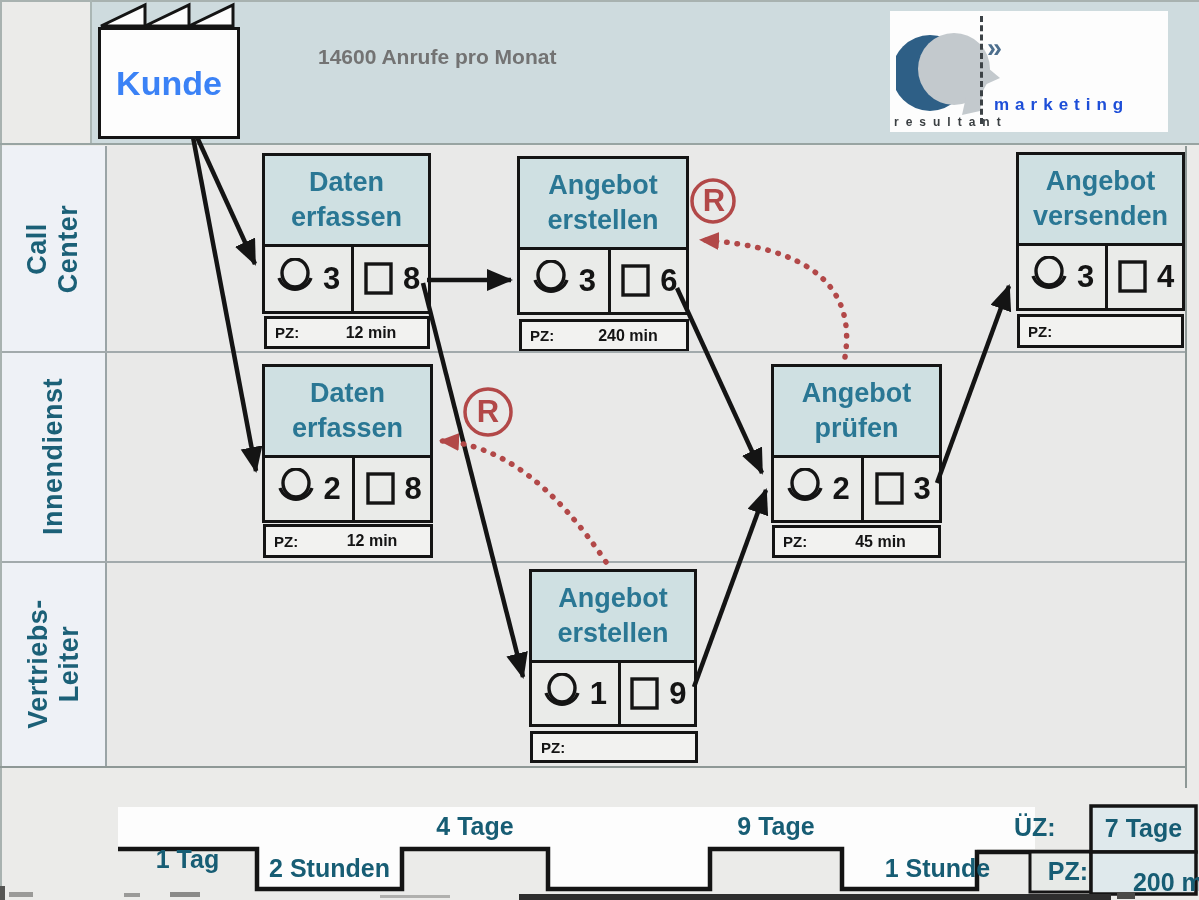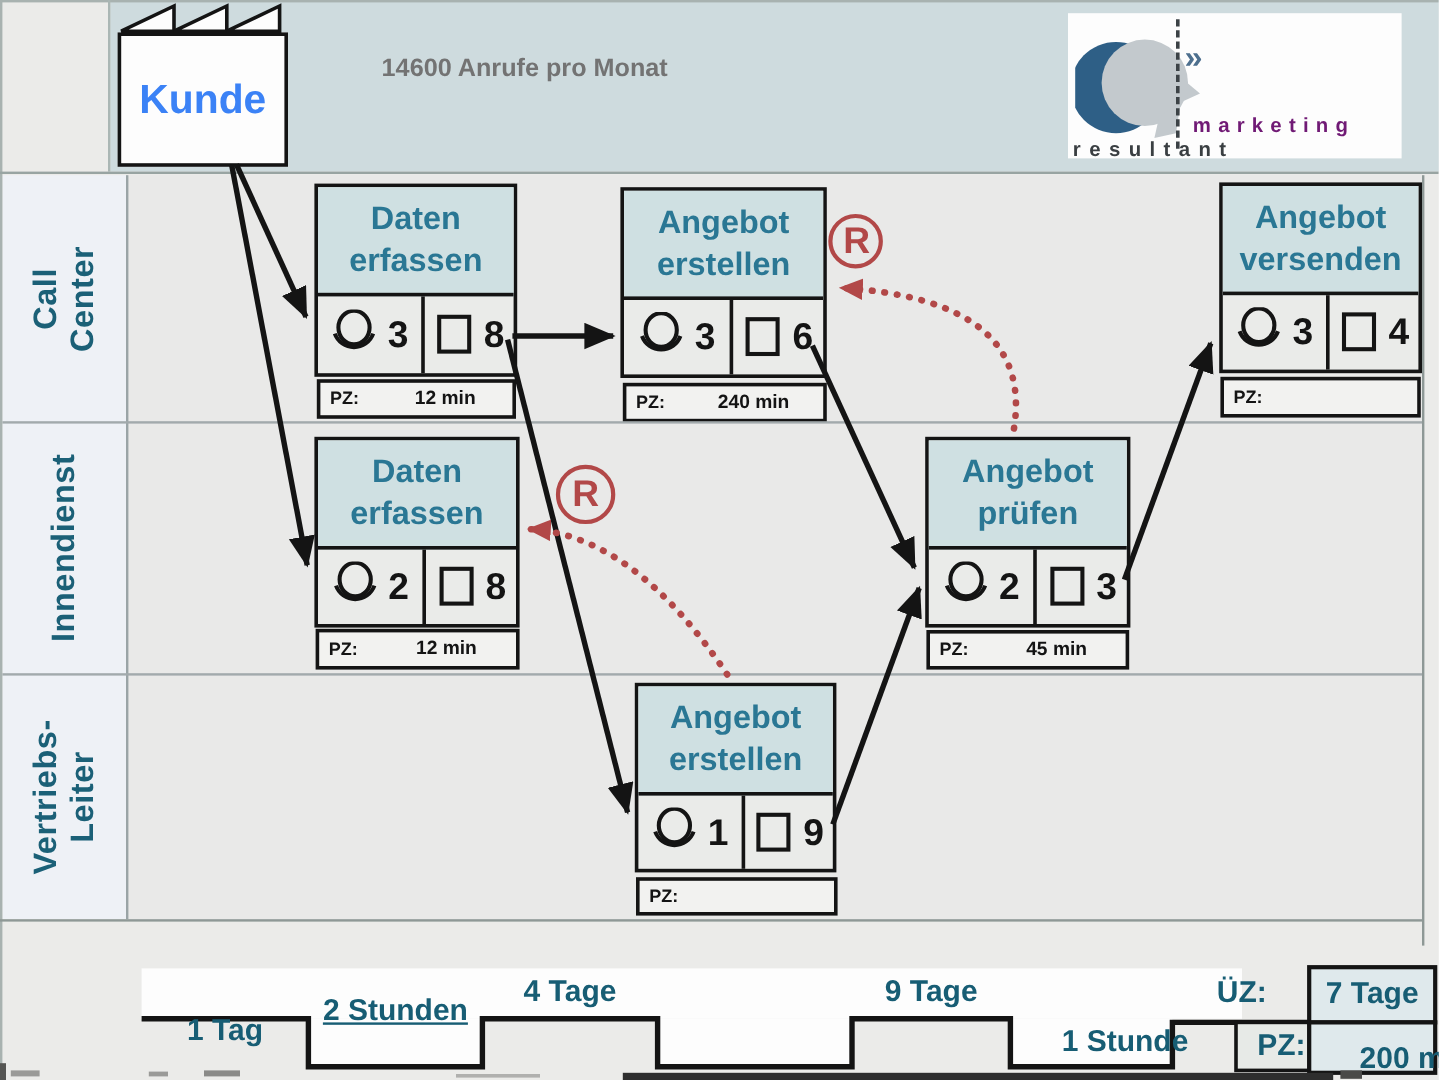--- a/index.html
+++ b/index.html
@@ -12,22 +12,22 @@
   
   .header-band{position:absolute;left:92px;top:0;width:1107px;height:143px;background:#cedbde;}
   .kunde-box{position:absolute;left:98px;top:27px;width:136px;height:106px;background:#fdfdfd;
     border:3px solid #141414;display:flex;align-items:center;justify-content:center;z-index:2;}
   .kunde-label{font-weight:bold;font-size:34px;color:#3b82f6;}
   .calls-note{position:absolute;left:318px;top:45px;font-size:21px;font-weight:600;color:#737373;white-space:nowrap;z-index:2;}
   
   .logo{position:absolute;left:890px;top:11px;width:278px;height:121px;background:#fdfdfd;z-index:2;}
   .logo-dash{position:absolute;left:90px;top:5px;height:108px;border-left:3px dashed #3c4246;}
   .logo-chevron{position:absolute;left:97px;top:22px;font-size:27px;font-weight:bold;color:#4d6f8e;}
-  .logo-marketing{position:absolute;left:104px;top:84px;width:168px;font-size:17px;font-weight:bold;letter-spacing:6px;color:#701a75;}
-  .logo-resultant{position:absolute;left:4px;top:104px;width:220px;font-size:17px;font-weight:bold;letter-spacing:7px;color:#3a3f42;}
+  .logo-marketing{position:absolute;left:104px;top:84px;width:168px;font-size:17px;font-weight:bold;letter-spacing:6px;color:#1d4ed8;}
+  .logo-resultant{position:absolute;left:4px;top:104px;width:220px;font-size:12px;font-weight:bold;letter-spacing:7px;color:#3a3f42;}
   .logo-head{position:absolute;left:6px;top:12px;}
   
   .lane-col{position:absolute;left:2px;top:146px;width:103px;height:620px;background:#eef1f6;z-index:1;}
   .lane-cell{display:flex;align-items:center;justify-content:center;}
   .lane-cell.c1{height:206px;}
   .lane-cell.c2{height:210px;}
   .lane-cell.c3{height:204px;}
   .lane-label{transform:rotate(-90deg);white-space:pre-line;text-align:center;
     font-weight:bold;font-size:27px;line-height:1.15;color:#1b6077;letter-spacing:.5px;}
   .canvas{position:absolute;left:107px;top:146px;width:1079px;height:620px;background:#e9e9e8;z-index:0;}
@@ -59,21 +59,21 @@
   .p6{left:530px;top:731px;width:162px;height:26px;}
   
   .overlay{position:absolute;left:0;top:0;z-index:3;pointer-events:none;}
   
   .rlab{position:absolute;width:30px;text-align:center;font-weight:bold;font-size:31px;color:#b24848;z-index:4;}
   .r1{left:699px;top:183px;}
   .r2{left:473px;top:394px;}
   
   .tl{position:absolute;font-weight:bold;font-size:25px;color:#175d74;text-align:center;z-index:4;white-space:nowrap;}
   .t1{left:118px;top:812px;width:139px;margin-top:33px;}
-  .t2{left:257px;top:828px;width:145px;text-decoration:underline;}
+  .t2{left:257px;top:854px;width:145px;}
   .t3{left:402px;top:812px;width:146px;}
   .t4{left:548px;top:854px;width:162px;}
   .t5{left:710px;top:812px;width:132px;}
   .t6{left:870px;top:854px;width:135px;}
   .uezl{left:1014px;top:813px;width:74px;text-align:left;}
   .pzl{left:1014px;top:857px;width:74px;text-align:right;}
   .uezv{left:1091px;top:814px;width:105px;}
   .pzv{left:1091px;top:868px;width:105px;margin-left:36px;}
 </style>
 </head>

